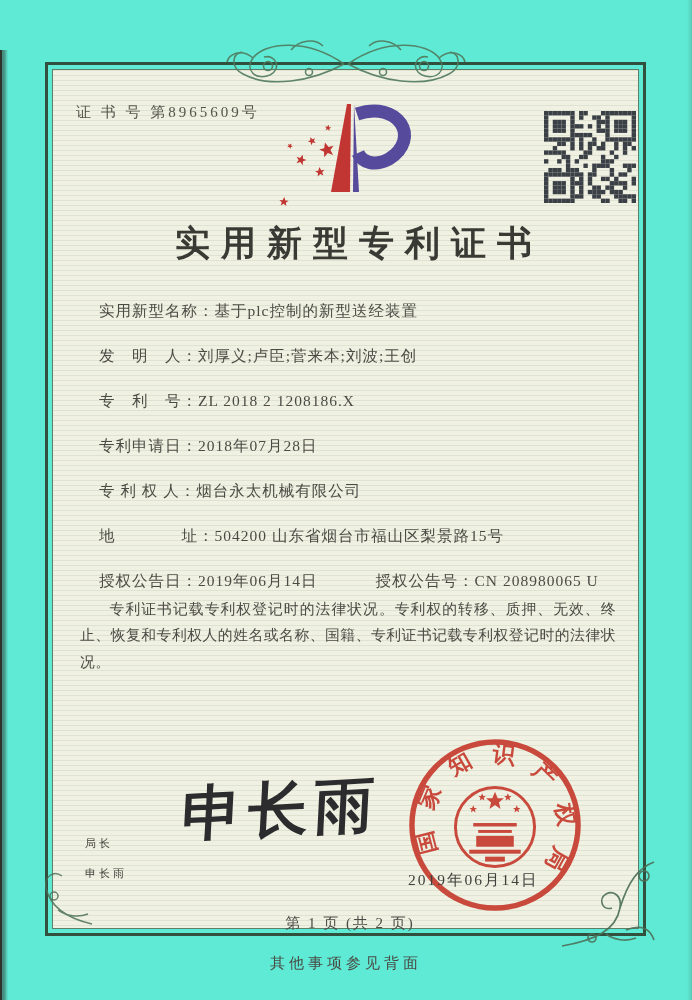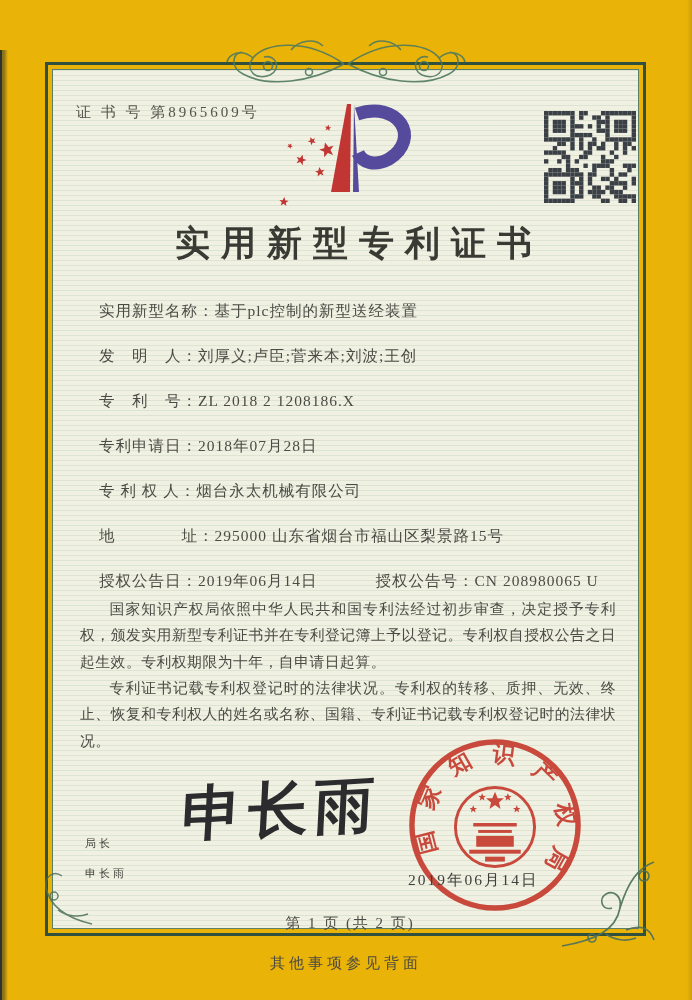--- a/index.html
+++ b/index.html
@@ -1,17 +1,17 @@
 <!DOCTYPE html>
 <html><head>
 <meta charset="utf-8">
 <style>
   html,body{margin:0;padding:0;}
   body{width:692px;height:1000px;overflow:hidden;background:#e8e6dd;}
-  .cert{position:relative;width:692px;height:1000px;background:#eab308;
+  .cert{position:relative;width:692px;height:1000px;background:#5eead4;
         font-family:"Liberation Serif","DejaVu Serif",serif;color:#47473f;}
   
   .scan-edge-left{position:absolute;left:0;top:50px;width:8px;height:950px;
     background:linear-gradient(90deg,#2e332c 0 2px,rgba(46,51,44,.5) 2px 4px,rgba(46,51,44,0) 8px);}
   .scan-edge-right{position:absolute;right:0;top:0;width:5px;height:1000px;
     background:linear-gradient(270deg,rgba(60,60,50,.18),rgba(0,0,0,0));}
   
   .frame-outer{position:absolute;left:45px;top:62px;width:595px;height:868px;border:3px solid #31513e;}
   .frame-inner{position:absolute;left:52px;top:69px;width:585px;height:858px;border:1px solid #5d7f68;
     background-color:#f0f1e2;
@@ -331,29 +331,28 @@
     <div class="row">
       <span class="lab">专　利　号：</span><span>ZL 2018 2 1208186.X</span>
     </div>
     <div class="row">
       <span class="lab">专利申请日：</span><span>2018年07月28日</span>
     </div>
     <div class="row">
       <span class="lab">专 利 权 人：</span><span>烟台永太机械有限公司</span>
     </div>
     <div class="row">
-      <span class="lab">地　　　　址：</span><span>295000 山东省烟台市福山区梨景路15号</span>
+      <span class="lab">地　　　　址：</span><span>504200 山东省烟台市福山区梨景路15号</span>
     </div>
     <div class="row">
       <span class="lab">授权公告日：</span><span>2019年06月14日</span><span class="grant-second"><span class="lab">授权公告号：</span><span>CN 208980065 U</span></span>
     </div>
   </div>
 
   <div class="paras">
-    <p>国家知识产权局依照中华人民共和国专利法经过初步审查，决定授予专利权，颁发实用新型专利证书并在专利登记簿上予以登记。专利权自授权公告之日起生效。专利权期限为十年，自申请日起算。</p>
     <p>专利证书记载专利权登记时的法律状况。专利权的转移、质押、无效、终止、恢复和专利权人的姓名或名称、国籍、专利证书记载专利权登记时的法律状况。</p>
   </div>
 
   <div class="director">
     <div>局长</div>
     <div>申长雨</div>
   </div>
 
   <div class="signature">申长雨</div>
 

